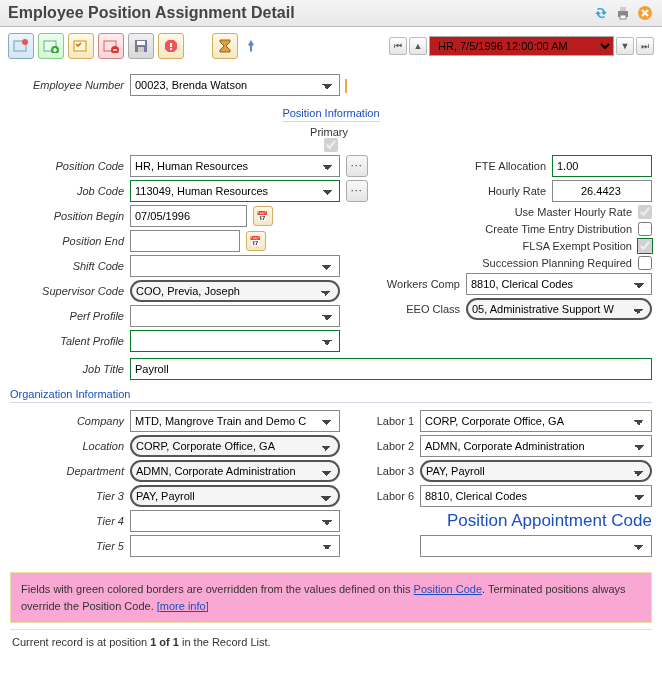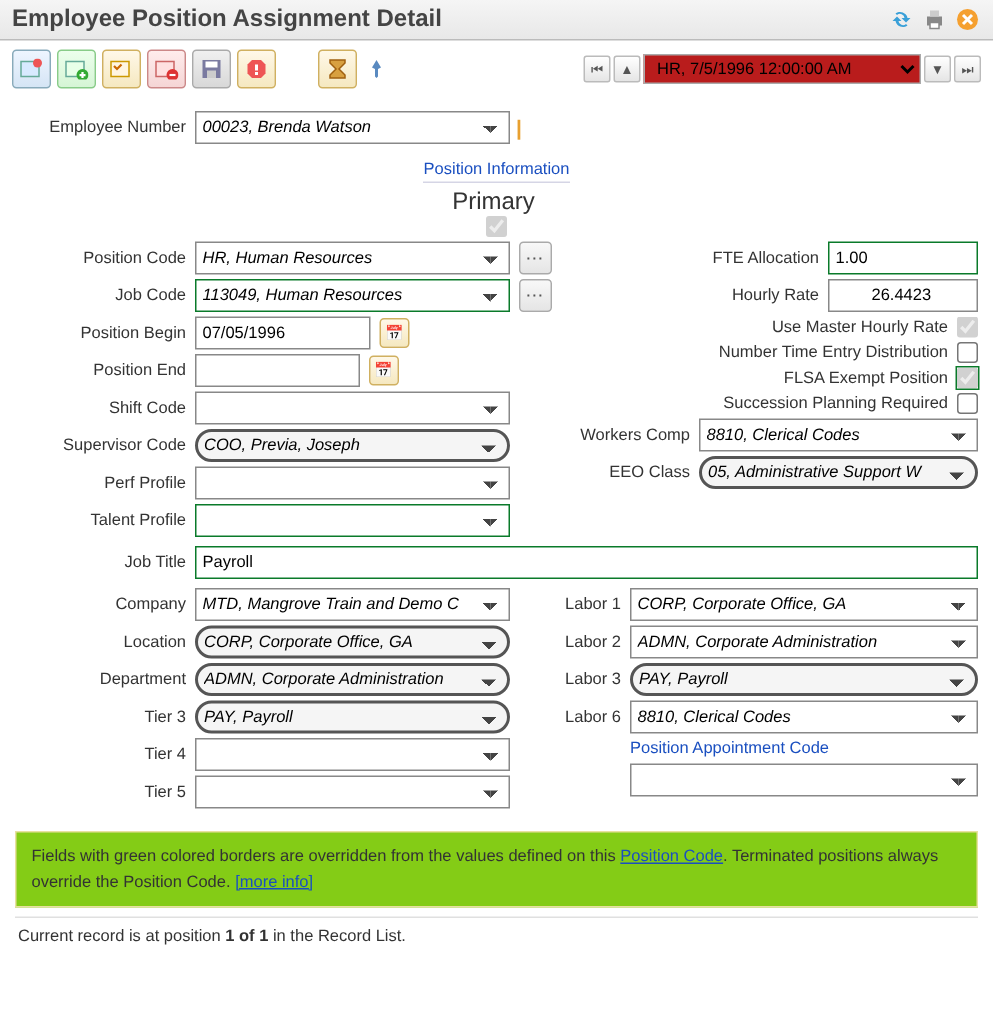--- a/index.html
+++ b/index.html
@@ -12,38 +12,38 @@
   .tbtn.blue { border-color:#8ab; background: linear-gradient(#eef5ff,#d5e5f5); }
   .tbtn.red { border-color:#c88; background: linear-gradient(#ffecec,#f5d5d5); }
   .tbtn.disk { border-color:#aaa; background: linear-gradient(#f0f0f0,#d8d8d8); }
   .tbtn.green { border-color:#8c8; background: linear-gradient(#ecffec,#d5f5d5); }
   .navctrl { display: flex; align-items: center; gap: 2px; }
   .navbtn { width: 18px; height: 18px; border: 1px solid #bbb; background: linear-gradient(#fff,#e5e5e5); display: inline-flex; align-items: center; justify-content: center; cursor: pointer; border-radius: 2px; font-size: 9px; color:#555; }
   .navdd { border: 1px solid #aaa; padding: 2px 4px; font-size: 11px; width: 185px; background: #b91c1c; height: 20px; }
   .body { padding: 6px 10px 10px 10px; }
   .formrow { display: flex; align-items: center; margin: 3px 0; }
   .lbl { text-align: right; padding-right: 6px; font-size: 11px; color: #333; }
-  .lbl.w120 { width: 120px; }
+  .lbl.w120 { width: 120px; font-style: italic; }
   .select, .input { border: 1px solid #888; font-size: 11px; padding: 2px 4px; height: 22px; background: #fff; }
-  .select { appearance: none; padding-right: 18px; background-image: linear-gradient(45deg, transparent 50%, #444 50%), linear-gradient(135deg, #444 50%, transparent 50%); background-position: calc(100% - 12px) 9px, calc(100% - 7px) 9px; background-size: 5px 5px, 5px 5px; background-repeat: no-repeat; font-style: italic; }
+  .select { appearance: none; padding-right: 18px; background-image: linear-gradient(45deg, transparent 50%, #444 50%), linear-gradient(135deg, #444 50%, transparent 50%); background-position: calc(100% - 12px) 9px, calc(100% - 7px) 9px; background-size: 5px 5px, 5px 5px; background-repeat: no-repeat; }
   .select.greenb, .input.greenb { border: 1px solid #0a7a2a; }
   .select.boldframe { border-width: 2px; border-color:#555; background-color:#f5f5f5;border-radius:11px; }
   .pipe { color: #e8a030; font-weight: bold; margin-left: 4px; font-size:14px; }
   .section-title { color: #1a4fc0; font-size: 11px; margin-top: 8px; margin-bottom: 4px; border-bottom: 1px solid #d5d5e5; padding-bottom: 2px; }
   .cols { display: flex; gap: 10px; }
   .col { flex: 1; }
   .chk { width: 14px; height: 14px; vertical-align: middle; }
   .lookup { width: 22px; height: 22px; border: 1px solid #aaa; border-radius: 3px; background: linear-gradient(#f8f8f8,#e5e5e5); display: inline-flex; align-items: center; justify-content: center; margin-left: 6px; cursor: pointer; color:#555; font-weight:bold; letter-spacing:1px; font-size:9px; }
   .calbtn { width: 20px; height: 20px; border: 1px solid #d0b060; border-radius: 3px; background: linear-gradient(#fff8e8,#f5e8c0); display: inline-flex; align-items: center; justify-content: center; margin-left: 6px; cursor: pointer; font-size:10px; }
-  .note { background: #84cc16; border: 1px solid #e8e0a0; padding: 8px 10px; margin-top: 12px; font-size: 11px; line-height: 1.5; }
+  .note { background: #f9a8d4; border: 1px solid #e8e0a0; padding: 8px 10px; margin-top: 12px; font-size: 11px; line-height: 1.5; }
   .note a { color: #1a4fc0; text-decoration: underline; cursor: pointer; }
   .footer { font-size: 11px; padding: 6px 2px; border-top: 1px solid #e0e0e0; margin-top: 6px; }
   .spacer { flex: 1; }
   .right-lbl { text-align: right; font-size: 11px; padding-right: 6px; flex: 1; }
-  .sublabel { color:#1a4fc0; font-size:11px; text-align:left; margin:4px 0 4px 0; }
+  .sublabel { color:#1a4fc0; font-size:17px; text-align:right; margin:4px 0 4px 0; }
   .chkrow { display:flex; align-items:center; justify-content:flex-end; margin:3px 0; font-size:11px; }
   .chkrow span { margin-right:6px; }
   svg { display:block; }
 </style>
 </head>
 <body>
 
 <div class="header">
   <h1>Employee Position Assignment Detail</h1>
   <span class="hicon">
@@ -132,21 +132,21 @@
 <div class="body">
 
   <div class="formrow">
     <span class="lbl w120">Employee Number</span>
     <select class="select" style="width:210px"><option>00023, Brenda Watson</option></select>
     <span class="pipe">|</span>
   </div>
 
   <div style="display:flex; align-items:center;flex-direction:column;">
     <div class="section-title" style="flex:1">Position Information</div>
-    <span style="font-size:16px; margin-right:4px">Primary</span>
+    <span style="font-size:11px; margin-right:4px">Primary</span>
     <input type="checkbox" class="chk readonly" checked="" disabled="" style="">
   </div>
 
   <div class="cols">
     <div class="col" style="flex:0 0 360px">
       <div class="formrow">
         <span class="lbl w120">Position Code</span>
         <select class="select" style="width:210px"><option>HR, Human Resources</option></select>
         <span class="lookup">···</span>
       </div>
@@ -190,21 +190,21 @@
       </div>
       <div class="formrow">
         <span class="right-lbl">Hourly Rate</span>
         <input class="input" style="width: 100px; padding-left: 28px;" value="26.4423">
       </div>
       <div class="chkrow">
           <span>Use Master Hourly Rate</span>
           <input type="checkbox" class="chk" checked="" disabled="" style="">
         </div>
       <div class="chkrow">
-          <span>Number Time Entry Distribution</span>
+          <span>Create Time Entry Distribution</span>
           <input type="checkbox" class="chk" style="">
         </div>
       <div class="chkrow">
           <span>FLSA Exempt Position</span>
           <input type="checkbox" class="chk" checked="" disabled="" style="outline: rgb(10, 122, 42) solid 1px;">
         </div>
       <div class="chkrow">
           <span>Succession Planning Required</span>
           <input type="checkbox" class="chk" style="">
         </div>
@@ -217,20 +217,21 @@
         <select class="select greenb boldframe" style="flex:1"><option>05, Administrative Support W</option></select>
       </div>
     </div>
   </div>
 
   <div class="formrow">
     <span class="lbl w120">Job Title</span>
     <input class="input greenb" style="flex: 1 1 0%;" value="Payroll">
   </div>
 
+  <div class="section-title">Organization Information</div>
 
   <div class="cols">
     <div class="col" style="flex:0 0 340px">
       <div class="formrow">
           <span class="lbl w120">Company</span>
           <select class="select" style="width:210px"><option>MTD, Mangrove Train and Demo C</option></select>
         </div>
       <div class="formrow">
           <span class="lbl w120">Location</span>
           <select class="select greenb boldframe" style="width:210px"><option>CORP, Corporate Office, GA</option></select>

